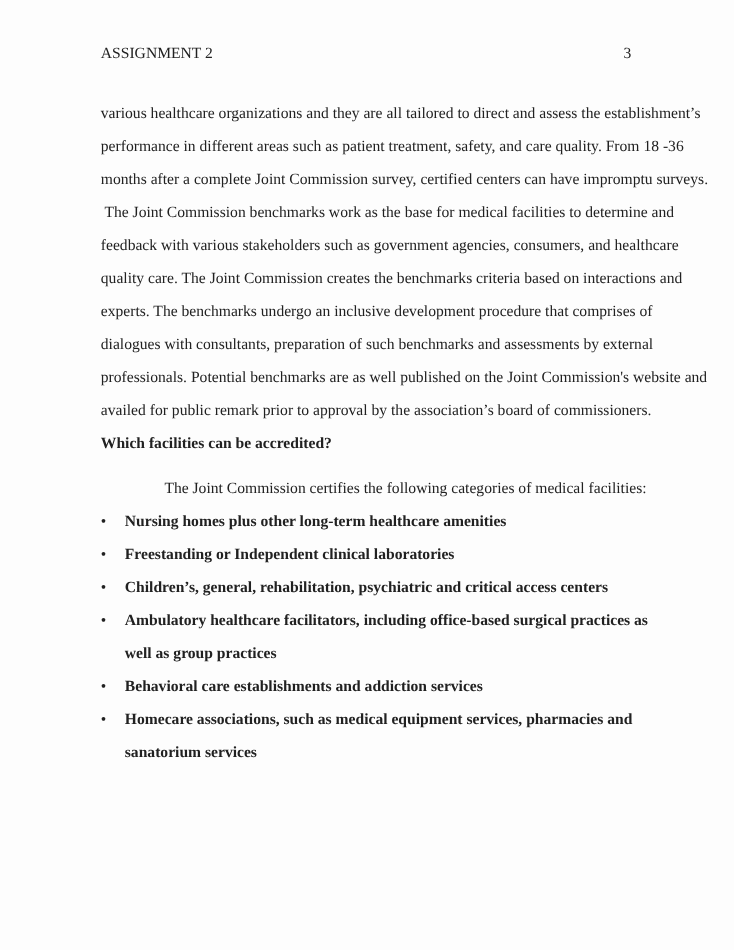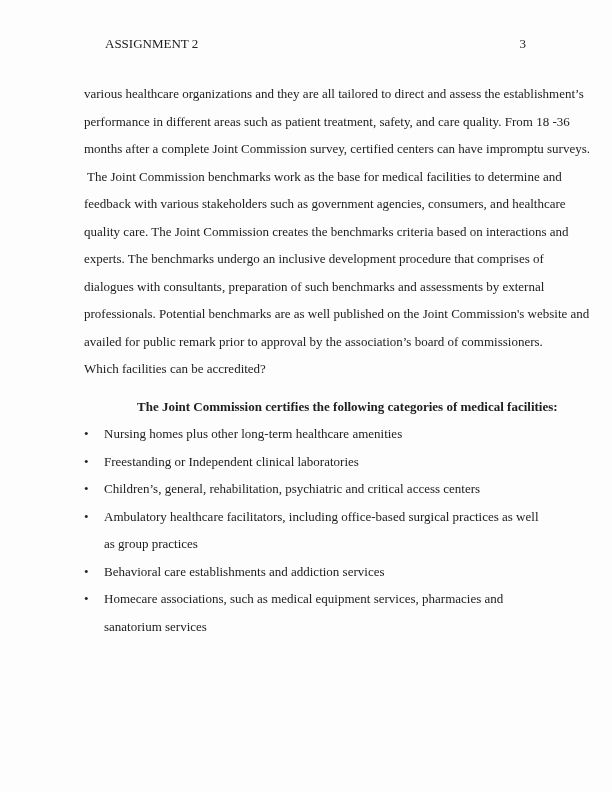--- a/index.html
+++ b/index.html
@@ -13,66 +13,66 @@
     height: 792px;
     margin: 0 auto;
     background: #fdfdfd;
     font-family: "Liberation Serif", "DejaVu Serif", serif;
     color: #212121;
     overflow: hidden;
   }
   .page-header {
     position: absolute;
     top: 36px;
-    left: 105px;
+    left: 84px;
     right: 86px;
     display: flex;
     justify-content: space-between;
     align-items: baseline;
     font-size: 13px;
     line-height: 16px;
     gap: 37px;
   }
   .body-area {
     position: absolute;
     top: 80px;
     left: 84px;
     width: 468px;
     font-size: 13px;
     line-height: 27.5px;
   }
   .doc-line {
     white-space: pre;
   }
   .section-heading {
-    font-weight: normal;
+    font-weight: bold;
     white-space: pre;
   }
   .intro-line {
     margin-top: 10px;
     padding-left: 53px;
     white-space: pre;
-    font-weight: bold;
   }
   .bullet-list {
     margin: 0;
     padding: 0;
     list-style: none;
   }
   .bullet-item {
     display: flex;
     align-items: flex-start;
   }
   .bullet-marker {
     width: 20px;
     flex: 0 0 20px;
     font-size: 13px;
   }
   .bullet-text {
     flex: 1 1 auto;
+    font-weight: bold;
   }
 </style>
 </head>
 <body>
 
 <div class="page">
 
   <div class="page-header">
     <span>ASSIGNMENT 2</span>
     <span>3</span>

